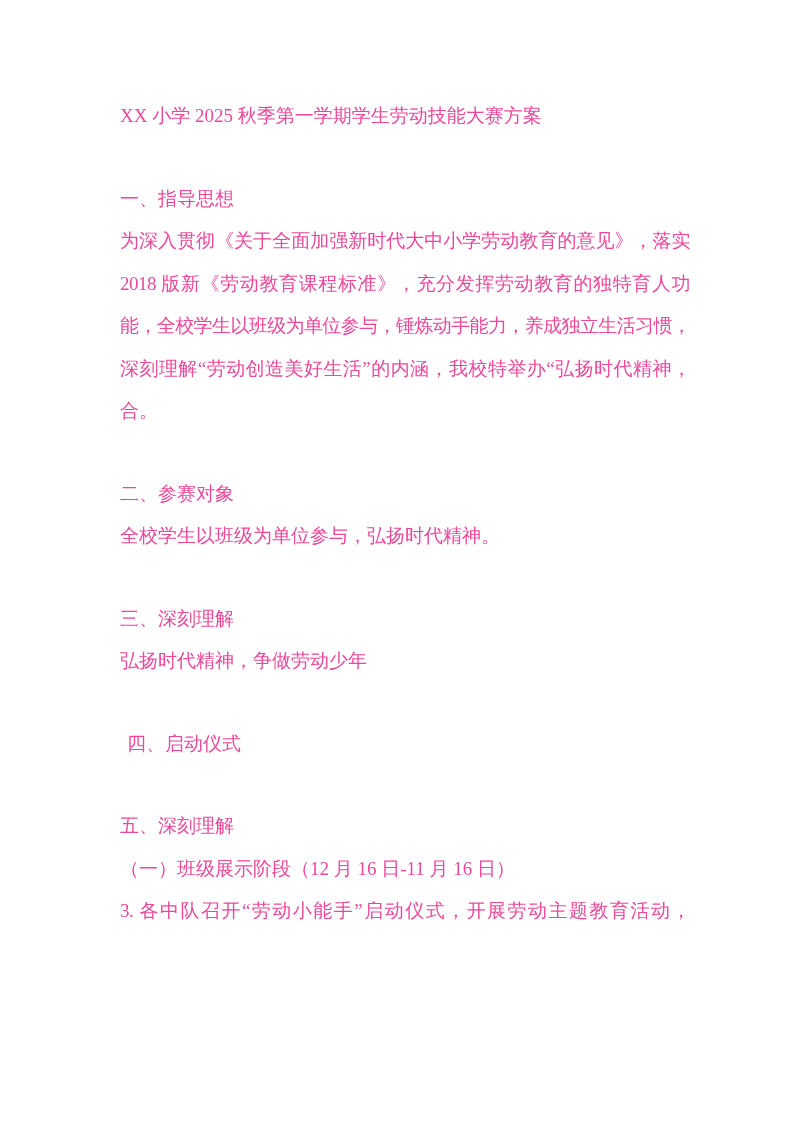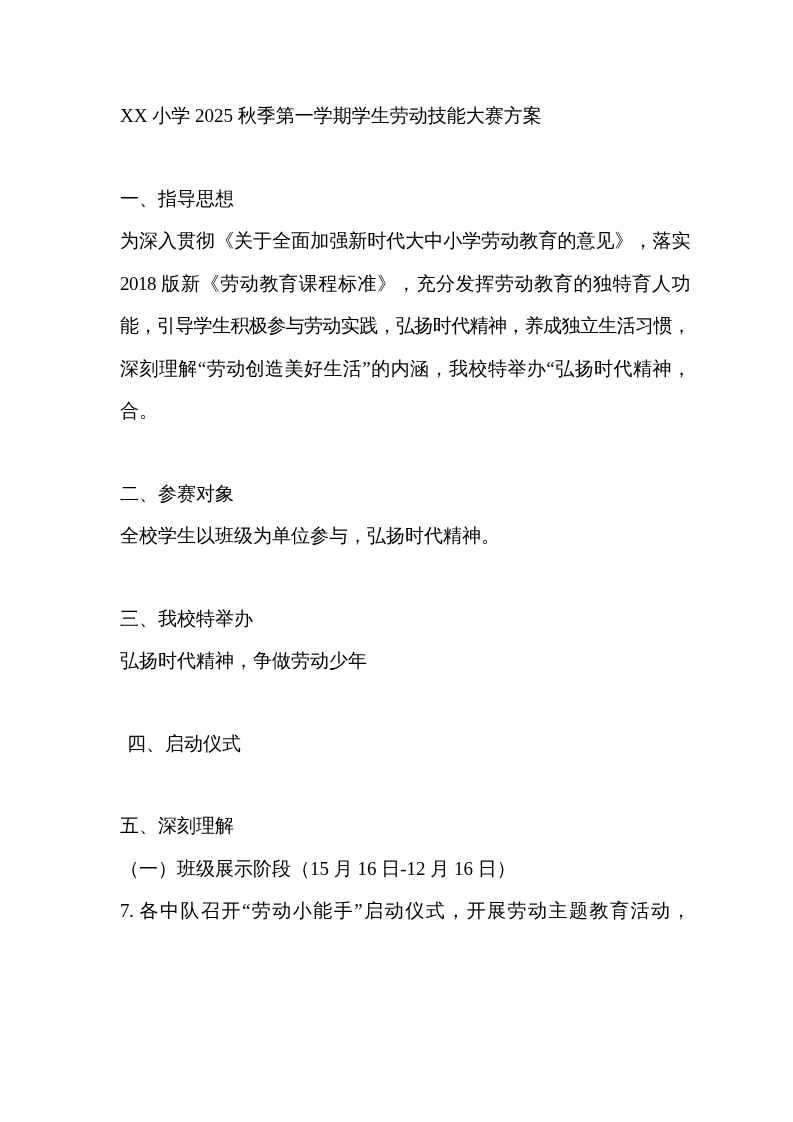--- a/index.html
+++ b/index.html
@@ -9,21 +9,21 @@
   }
   .page {
     position: relative;
     width: 793px;
     height: 1122px;
     background: #ffffff;
     box-sizing: border-box;
     padding: 95px 103px 0 120px;
     font-family: "Liberation Serif", "DejaVu Serif", serif;
     font-size: 19px;
-    color: #000000;
+    color: #ec4899;
     overflow: hidden;
   }
   .line {
     height: 42.5px;
     line-height: 42.5px;
     white-space: nowrap;
     text-align: left;
   }
   
   .j {
@@ -48,37 +48,37 @@
 
 <div class="page">
 
   <div class="line">XX 小学 2025 秋季第一学期学生劳动技能大赛方案</div>
 
   <div class="gap"></div>
 
   <div class="line">一、指导思想</div>
   <div class="line j">为深入贯彻《关于全面加强新时代大中小学劳动教育的意见》，落实</div>
   <div class="line j">2018 版新《劳动教育课程标准》，充分发挥劳动教育的独特育人功</div>
-  <div class="line j j31">能，引导学生积极参与劳动实践，弘扬时代精神，养成独立生活习惯，</div>
+  <div class="line j j31">能，全校学生以班级为单位参与，锤炼动手能力，养成独立生活习惯，</div>
   <div class="line j j31">深刻理解“劳动创造美好生活”的内涵，我校特举办“弘扬时代精神，</div>
   <div class="line">合。</div>
 
   <div class="gap"></div>
 
   <div class="line">二、参赛对象</div>
   <div class="line">全校学生以班级为单位参与，弘扬时代精神。</div>
 
   <div class="gap"></div>
 
-  <div class="line">三、我校特举办</div>
+  <div class="line">三、深刻理解</div>
   <div class="line">弘扬时代精神，争做劳动少年</div>
 
   <div class="gap"></div>
 
   <div class="line indent">四、启动仪式</div>
 
   <div class="gap"></div>
 
   <div class="line">五、深刻理解</div>
-  <div class="line">（一）班级展示阶段（15 月 16 日-12 月 16 日）</div>
-  <div class="line j">7. 各中队召开“劳动小能手”启动仪式，开展劳动主题教育活动，</div>
+  <div class="line">（一）班级展示阶段（12 月 16 日-11 月 16 日）</div>
+  <div class="line j">3. 各中队召开“劳动小能手”启动仪式，开展劳动主题教育活动，</div>
 
 </div>
 
 </body></html>

